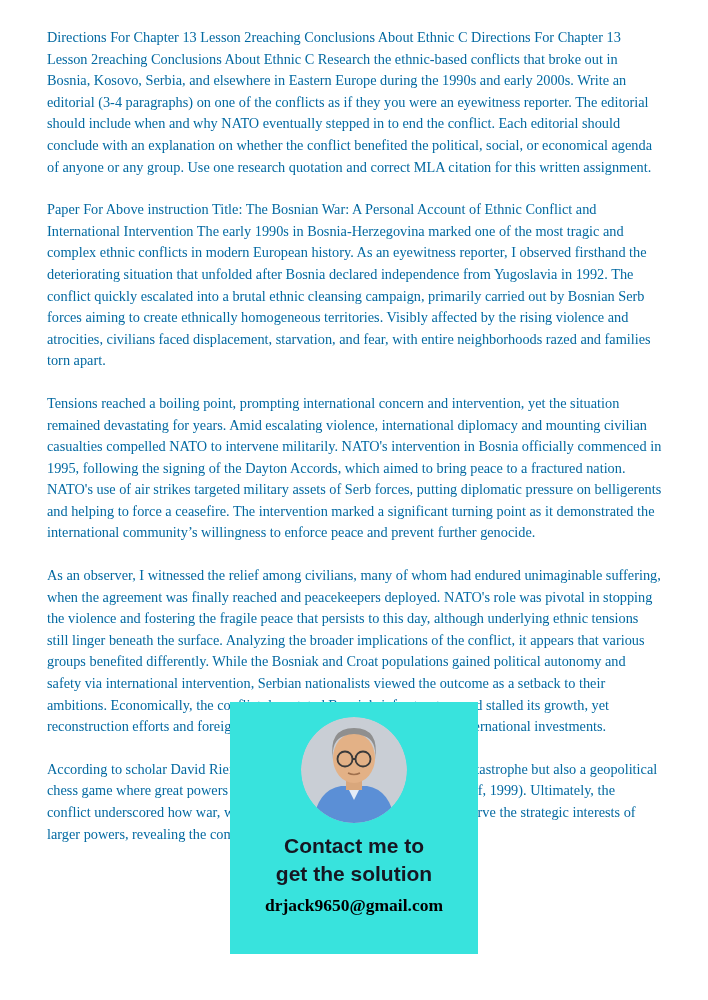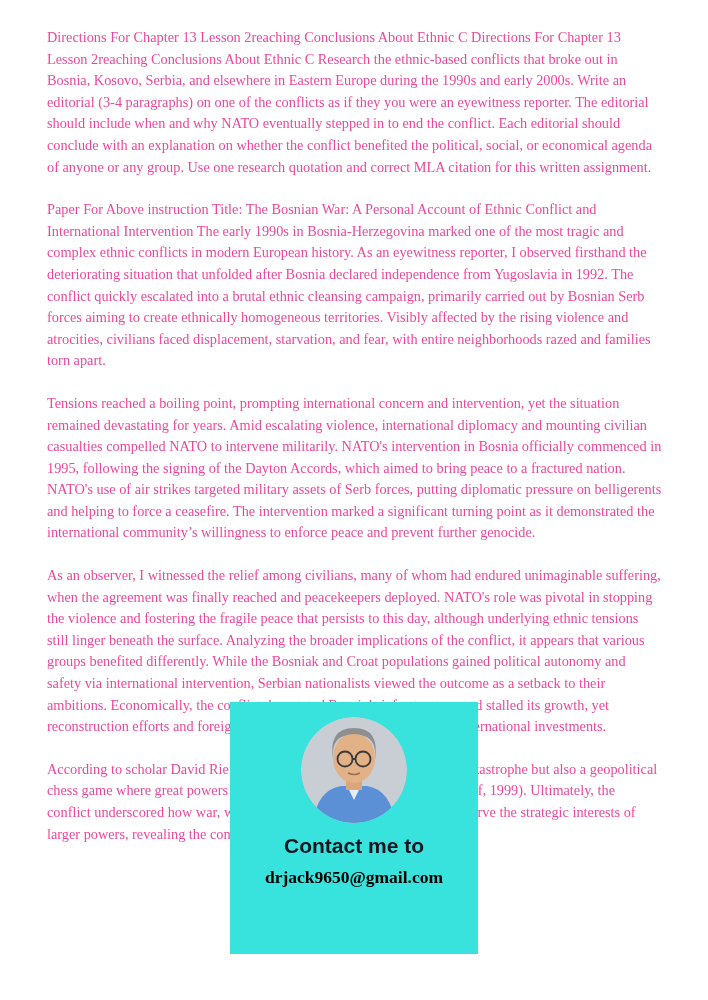--- a/index.html
+++ b/index.html
@@ -13,21 +13,21 @@
     height: 1000px;
     background: #ffffff;
     overflow: hidden;
     font-family: "Liberation Serif", serif;
   }
   .content {
     position: absolute;
     left: 47px;
     top: 27px;
     width: 615px;
-    color: #ec4899;
+    color: #0369a1;
     font-size: 14.3px;
     line-height: 21.6px;
   }
   .content p {
     margin: 0 0 21px 0;
   }
   .overlay-card {
     position: absolute;
     left: 230px;
     top: 702px;
@@ -97,17 +97,18 @@
           <path d="M32 43 Q27 11 53 11 Q79 11 74 43 Q76 23 63 19 Q53 15 43 19 Q30 23 32 43 Z" fill="#8f8f8f"></path>
           <circle cx="44" cy="42" r="7.5" fill="none" stroke="#3a3a3a" stroke-width="1.8"></circle>
           <circle cx="62" cy="42" r="7.5" fill="none" stroke="#3a3a3a" stroke-width="1.8"></circle>
           <line x1="51.5" y1="42" x2="54.5" y2="42" stroke="#3a3a3a" stroke-width="1.8"></line>
           <path d="M47 56 Q53 59 59 56" stroke="#a0704d" stroke-width="1.5" fill="none"></path>
         </g>
       </svg>
     </div>
     <div class="headline">
       <div>Contact me to</div>
+      <div>get the solution</div>
     </div>
     <div class="email">drjack9650@gmail.com</div>
   </div>
 
 </div>
 
 </body></html>

